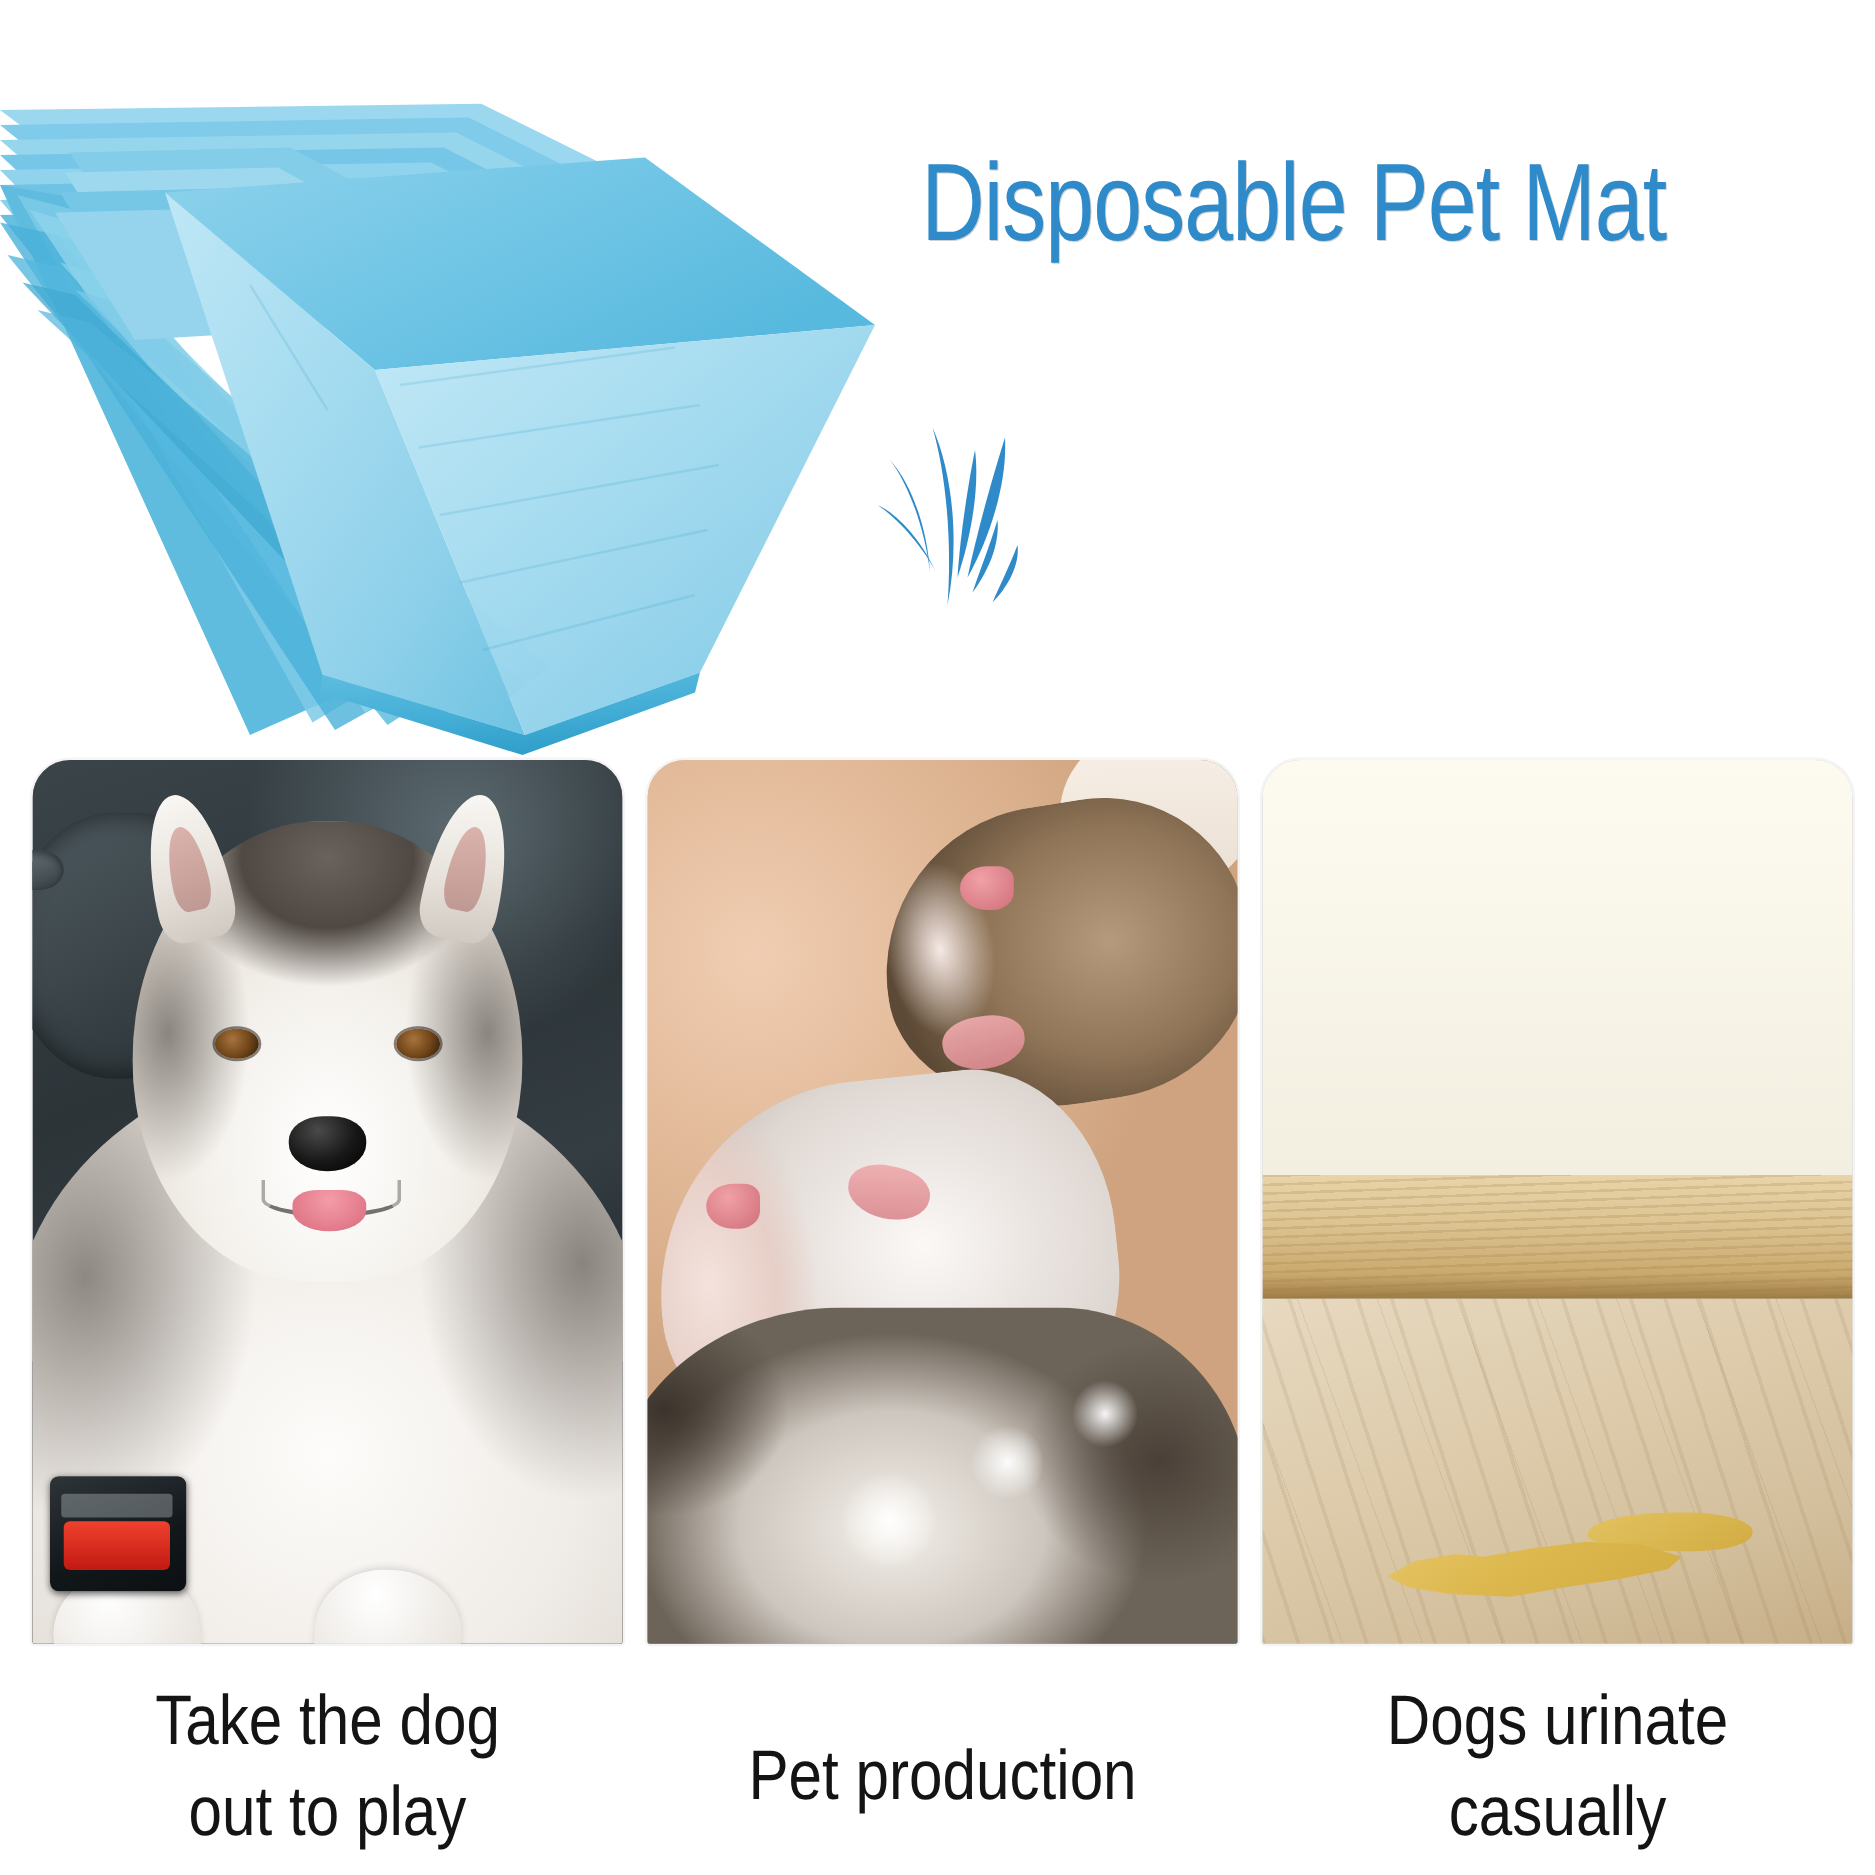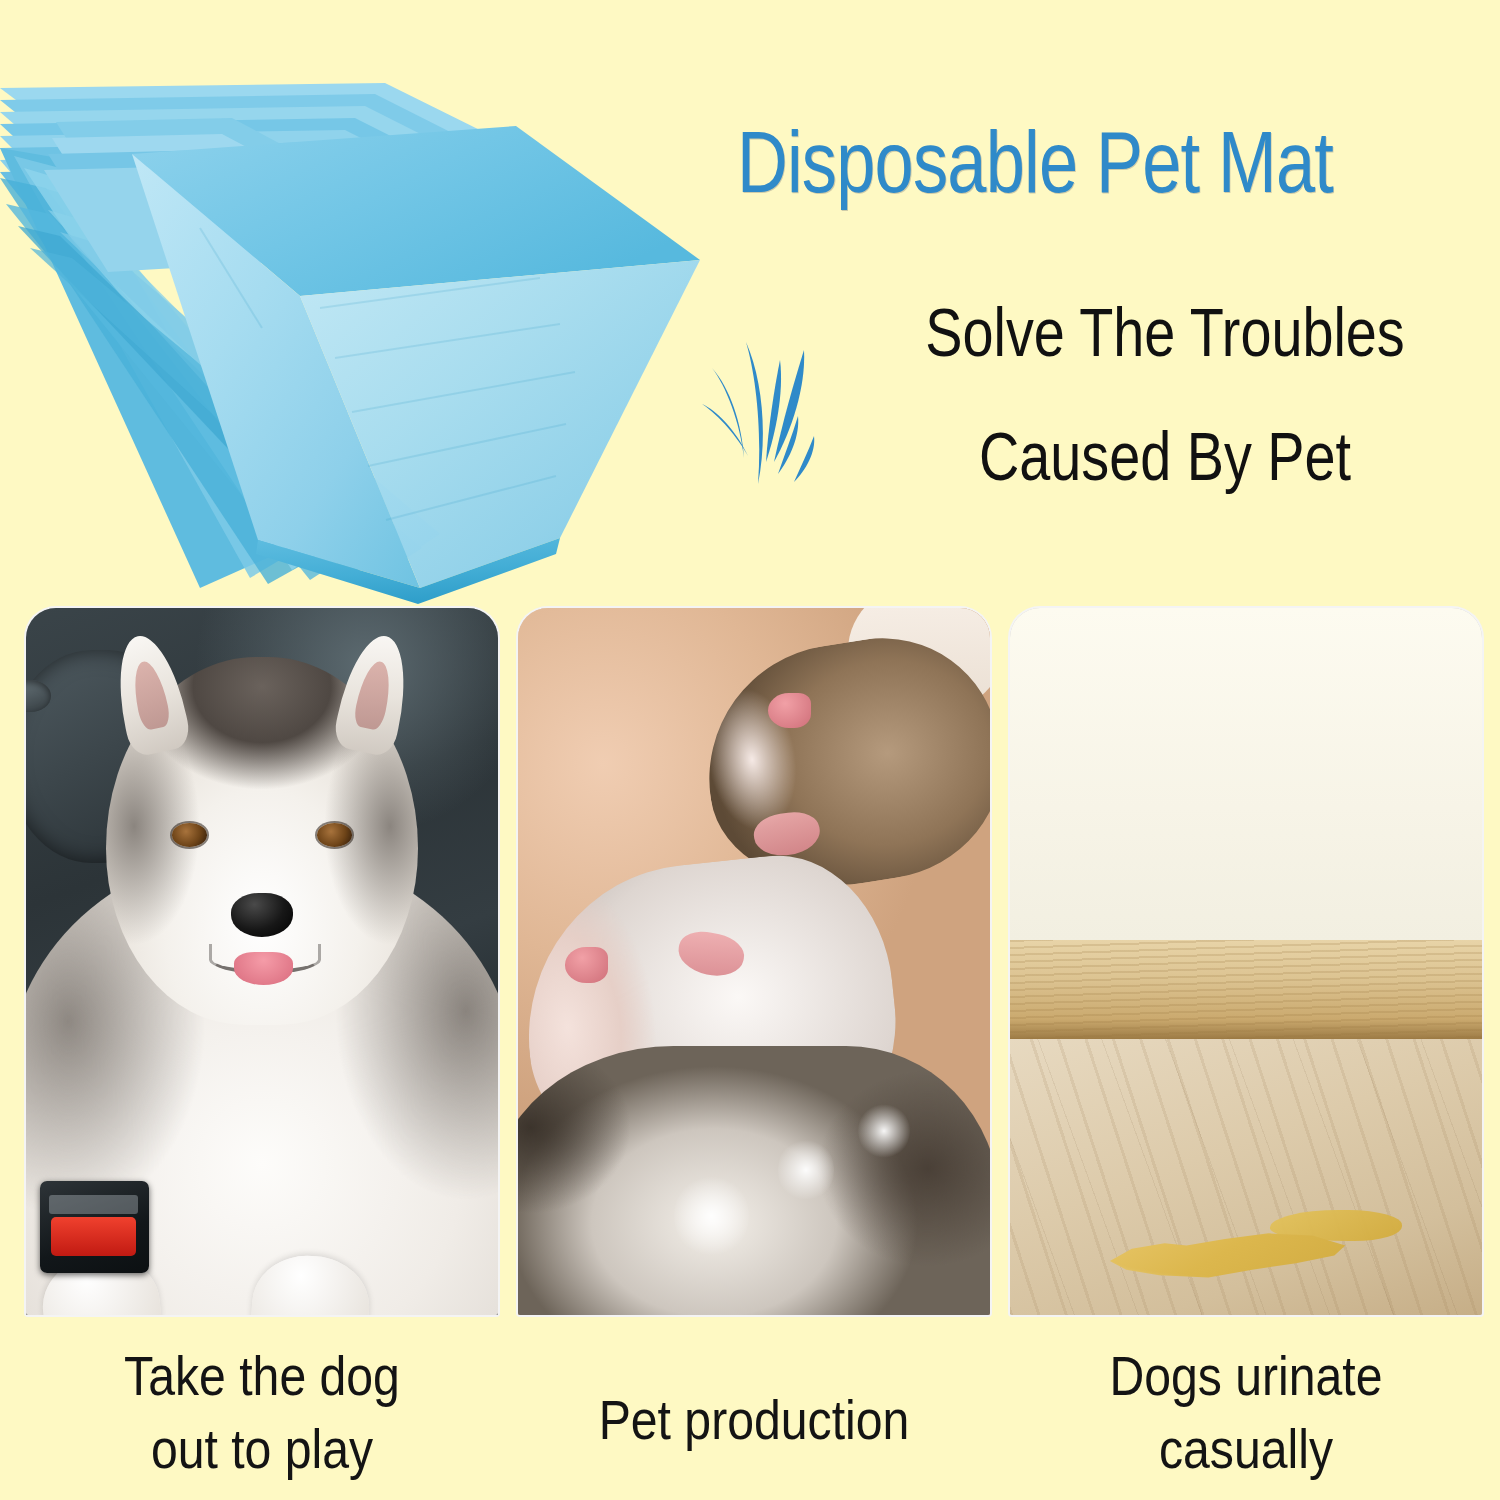--- a/index.html
+++ b/index.html
@@ -7,21 +7,21 @@
     width: 1500px; height: 1500px;
     overflow: hidden;
     background: #e4e4e4;
     font-family: "Liberation Sans", sans-serif;
   }
 
   #stage {
     position: relative;
     width: 1500px;
     height: 1500px;
-    background: #fef9c3;
+    background: #ffffff;
   }
 
   
   .headline {
     position: absolute;
     left: 600px;
     top: 118px;
     width: 870px;
     text-align: center;
     font-family: "Liberation Sans Narrow", "Liberation Sans", sans-serif;
@@ -451,24 +451,20 @@
         <path d="M12,30 C26,48 40,84 44,120 C42,86 30,50 12,30 Z"></path>
         <path d="M46,4 C56,38 62,92 58,146 C68,96 62,40 46,4 Z"></path>
         <path d="M80,22 C74,52 68,92 66,124 C76,94 84,54 80,22 Z"></path>
         <path d="M104,12 C94,44 82,86 74,124 C92,92 106,48 104,12 Z"></path>
         <path d="M98,78 C92,98 84,118 78,136 C90,120 100,98 98,78 Z"></path>
         <path d="M114,98 C108,114 100,130 94,144 C106,132 116,114 114,98 Z"></path>
       </g>
     </svg>
   </div>
 
-  <div class="subline-wrap">
-    <div class="subline first">Solve The Troubles</div>
-    <div class="subline second">Caused By Pet</div>
-  </div>
 
   <div class="photo" id="photo-1">
     <div class="scene">
       <div class="car-bg"></div>
       <div class="car-door">
         <div class="door-handle"></div>
       </div>
       <div class="seat-cushion">
         <div class="seat-panel"></div>
       </div>

